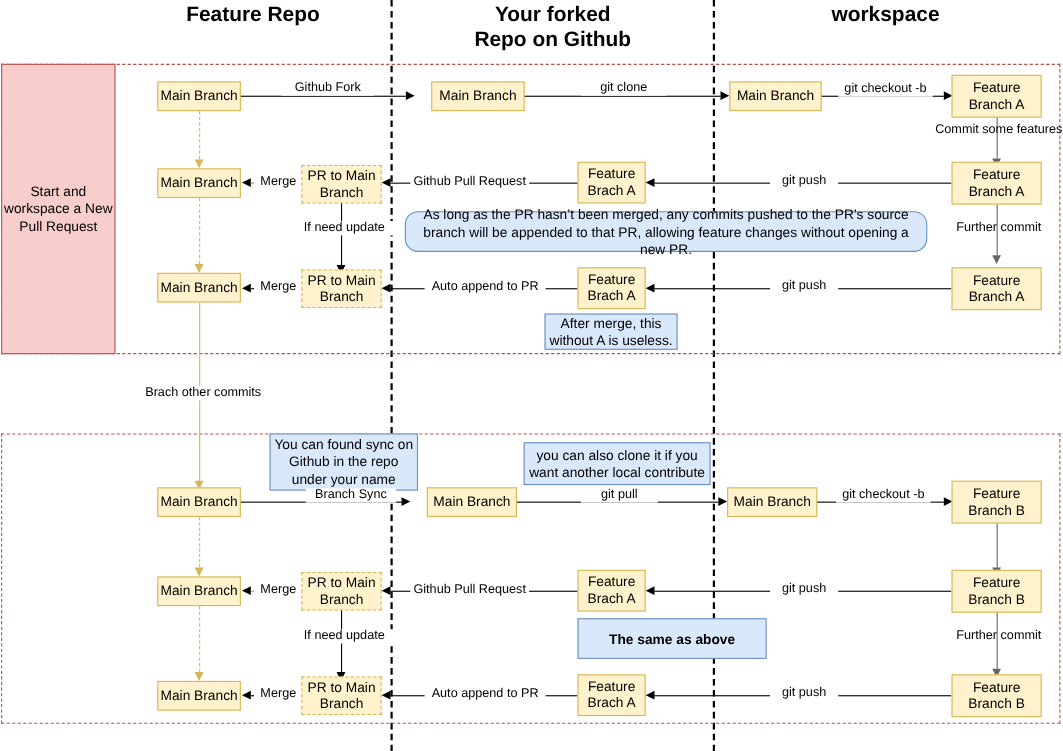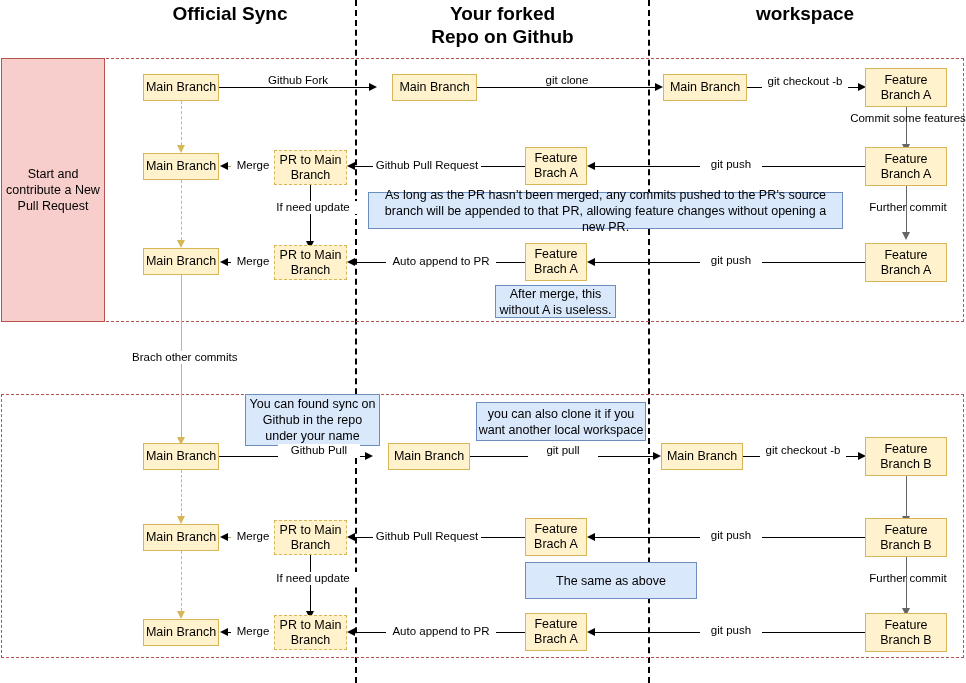--- a/index.html
+++ b/index.html
@@ -52,39 +52,39 @@
   .cap{position:absolute;font-size:11.5px;line-height:13px;color:#000;
        background:#fff;padding:0 2px;white-space:nowrap;text-align:center;}
   .cap.nobg{background:transparent;}
 </style>
 </head>
 <body>
 
 <div id="canvas">
 
   <div class="col-head" style="left:130px;top:2px;width:200px;">
-    <div>Official Sync</div>
+    <div>Feature Repo</div>
   </div>
   <div class="col-head" style="left:400px;top:2px;width:205px;">
     <div>Your forked</div>
     <div>Repo on Github</div>
   </div>
   <div class="col-head" style="left:705px;top:2px;width:200px;">
     <div>workspace</div>
   </div>
 
   <div class="vdiv" style="left:355px;top:0;height:683px;"></div>
   <div class="vdiv" style="left:648px;top:0;height:683px;"></div>
 
   <div class="region" style="left:1px;top:58px;width:963px;height:264px;"></div>
 
   <div class="region" style="left:1px;top:394px;width:963px;height:264px;"></div>
 
   <div class="phase" style="left:1px;top:58px;width:104px;height:264px;">
-    <span>Start and contribute a New Pull Request</span>
+    <span>Start and workspace a New Pull Request</span>
   </div>
 
   <div class="node" style="left:143px;top:74px;width:76px;height:27px;">
     <span>Main Branch</span>
   </div>
   <div class="hline" style="left:219px;top:87px;width:150px;"></div>
   <div class="arr right" style="left:369px;top:82.5px;"></div>
   <div class="cap" style="left:256px;top:74px;width:80px;">Github Fork</div>
 
   <div class="node" style="left:392px;top:74px;width:85px;height:27px;">
@@ -137,21 +137,21 @@
   <div class="cap" style="left:700px;top:158px;width:58px;">git push</div>
 
   <div class="node" style="left:865px;top:147px;width:82px;height:39px;">
     <span>Feature Branch A</span>
   </div>
 
   <div class="vline grey" style="left:906px;top:186px;height:46px;"></div>
   <div class="arr down grey" style="left:901.5px;top:232px;"></div>
   <div class="cap nobg" style="left:858px;top:201px;width:96px;">Further commit</div>
 
-  <div class="note" style="left:368px;top:192px;width:475px;height:37px;padding:0 6px;">
+  <div class="note" style="left:368px;top:192px;width:475px;height:37px;padding:0 6px;border-radius:12px;">
     <span>As long as the PR hasn’t been merged, any commits pushed to the PR’s source branch will be appended to that PR, allowing feature changes without opening a new PR.</span>
   </div>
 
   <div class="vline" style="left:310px;top:185px;height:56px;"></div>
   <div class="arr down" style="left:305.5px;top:241px;"></div>
   <div class="cap" style="left:264px;top:201px;width:94px;">If need update</div>
 
   <div class="node" style="left:143px;top:248px;width:76px;height:27px;">
     <span>Main Branch</span>
   </div>
@@ -189,30 +189,30 @@
 
   <div class="vline goldsolid" style="left:181px;top:275px;height:178px;"></div>
   <div class="arr down gold" style="left:176.5px;top:437px;"></div>
   <div class="cap" style="left:130px;top:351px;width:102px;">Brach other commits</div>
 
   <div class="note" style="left:245px;top:394px;width:135px;height:52px;">
     <span>You can found sync on Github in the repo under your name</span>
   </div>
 
   <div class="note" style="left:476px;top:402px;width:170px;height:39px;">
-    <span>you can also clone it if you want another local workspace</span>
+    <span>you can also clone it if you want another local contribute</span>
   </div>
 
   <div class="node" style="left:143px;top:443px;width:76px;height:27px;">
     <span>Main Branch</span>
   </div>
 
   <div class="hline" style="left:219px;top:456px;width:146px;"></div>
   <div class="arr right" style="left:365px;top:451.5px;"></div>
-  <div class="cap" style="left:278px;top:444px;width:78px;">Github Pull</div>
+  <div class="cap" style="left:278px;top:444px;width:78px;">Branch Sync</div>
 
   <div class="node" style="left:388px;top:443px;width:82px;height:27px;">
     <span>Main Branch</span>
   </div>
 
   <div class="hline" style="left:470px;top:456px;width:183px;"></div>
   <div class="arr right" style="left:653px;top:451.5px;"></div>
   <div class="cap" style="left:528px;top:444px;width:66px;">git pull</div>
 
   <div class="node" style="left:661px;top:443px;width:82px;height:27px;">
@@ -262,21 +262,21 @@
   </div>
 
   <div class="vline grey" style="left:906px;top:557px;height:51px;"></div>
   <div class="arr down grey" style="left:901.5px;top:608px;"></div>
   <div class="cap nobg" style="left:858px;top:572px;width:96px;">Further commit</div>
 
   <div class="vline" style="left:310px;top:555px;height:56px;"></div>
   <div class="arr down" style="left:305.5px;top:611px;"></div>
   <div class="cap" style="left:264px;top:572px;width:94px;">If need update</div>
 
-  <div class="note" style="left:525px;top:562px;width:172px;height:37px;">
+  <div class="note" style="left:525px;top:562px;width:172px;height:37px;font-weight:bold;">
     <span>The same as above</span>
   </div>
 
   <div class="node" style="left:143px;top:619px;width:76px;height:27px;">
     <span>Main Branch</span>
   </div>
 
   <div class="vline gold" style="left:181px;top:551px;height:60px;"></div>
   <div class="arr down gold" style="left:176.5px;top:611px;"></div>
 

